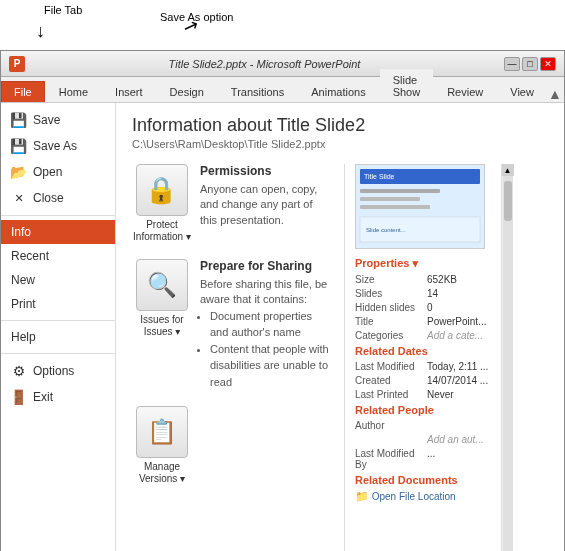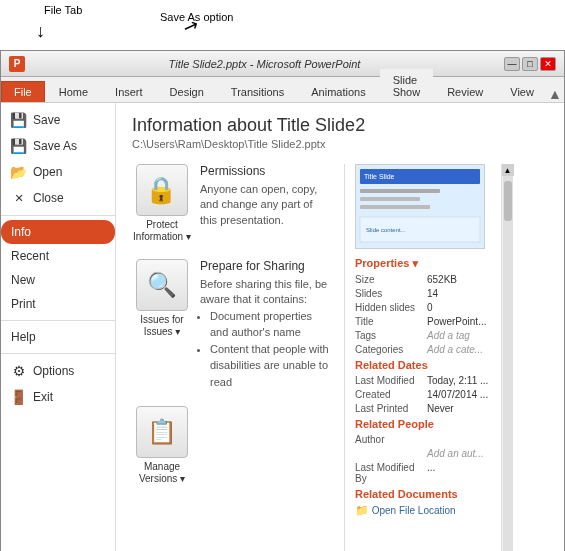--- a/index.html
+++ b/index.html
@@ -24,41 +24,41 @@
     .ribbon-tab { padding: 4px 12px; font-size: 11px; cursor: pointer; border: 1px solid transparent; border-bottom: none; margin-right: 1px; }
     .ribbon-tab.active { background: #d84a22; color: #fff; border-color: #c04020; }
     .ribbon-tab:not(.active) { background: #f0f0f0; color: #333; }
 
     
     .main-content { display: flex; flex: 1; overflow: hidden; }
 
     
     .sidebar { width: 115px; background: #fff; border-right: 1px solid #ddd; display: flex; flex-direction: column; padding-top: 4px; }
     .sidebar-item { display: flex; align-items: center; padding: 5px 10px; cursor: pointer; font-size: 12px; color: #333; gap: 6px; }
-    .sidebar-item.active { background: #d84a22; color: #fff; border-radius: 11px; }
+    .sidebar-item.active { background: #d84a22; color: #fff; }
     .sidebar-item .icon { width: 16px; height: 16px; display: flex; align-items: center; justify-content: center; font-size: 14px; flex-shrink: 0; }
     .sidebar-divider { height: 1px; background: #ddd; margin: 4px 0; }
 
     
     .info-panel { flex: 1; display: flex; flex-direction: column; overflow: hidden; }
     .info-header { padding: 12px 16px 6px; }
     .info-title { font-size: 18px; font-weight: 300; color: #333; }
     .info-path { font-size: 11px; color: #666; margin-top: 2px; }
 
     
     .info-body { display: flex; flex: 1; overflow: hidden; padding: 8px 16px; gap: 12px; }
 
     
     .actions-column { width: 200px; display: flex; flex-direction: column; gap: 16px; }
     .action-section { display: flex; gap: 8px; align-items: flex-start; }
     .action-btn-wrap { display: flex; flex-direction: column; align-items: center; width: 60px; flex-shrink: 0; }
     .action-btn { width: 52px; height: 52px; background: linear-gradient(to bottom, #f8f8f8, #e0e0e0); border: 1px solid #bbb; border-radius: 4px; display: flex; align-items: center; justify-content: center; cursor: pointer; font-size: 22px; }
     .action-btn-label { font-size: 10px; text-align: center; color: #333; margin-top: 3px; line-height: 1.2; }
     .action-desc { flex: 1; }
-    .action-desc-title { font-size: 12px; font-weight: normal; color: #333; margin-bottom: 4px; }
+    .action-desc-title { font-size: 12px; font-weight: bold; color: #333; margin-bottom: 4px; }
     .action-desc-text { font-size: 11px; color: #555; line-height: 1.4; }
     .action-desc-list { margin-left: 10px; }
     .action-desc-list li { font-size: 11px; color: #555; line-height: 1.5; list-style: disc; }
 
     
     .props-column { width: 145px; flex-shrink: 0; font-size: 11px; border-left: 1px solid #ddd; padding-left: 10px; overflow-y: auto; }
     .props-thumbnail { width: 130px; height: 85px; background: linear-gradient(135deg, #e8f0f8, #d0e4f0); border: 1px solid #ccc; margin-bottom: 8px; position: relative; overflow: hidden; display: flex; align-items: center; justify-content: center; }
     .props-section-title { font-weight: bold; color: #d84a22; font-size: 11px; margin-bottom: 4px; margin-top: 4px; }
     .props-row { display: flex; margin-bottom: 3px; }
     .props-label { color: #555; width: 72px; flex-shrink: 0; font-size: 10px; }
@@ -247,24 +247,20 @@
           </div>
           <div class="props-row">
             <span class="props-label">Hidden slides</span>
             <span class="props-value">0</span>
           </div>
           <div class="props-row">
             <span class="props-label">Title</span>
             <span class="props-value">PowerPoint...</span>
           </div>
           <div class="props-row">
-            <span class="props-label">Tags</span>
-            <span class="props-add">Add a tag</span>
-          </div>
-          <div class="props-row">
             <span class="props-label">Categories</span>
             <span class="props-add">Add a cate...</span>
           </div>
 
           <div class="props-section-title">Related Dates</div>
           <div class="props-row">
             <span class="props-label">Last Modified</span>
             <span class="props-value">Today, 2:11 ...</span>
           </div>
           <div class="props-row">

